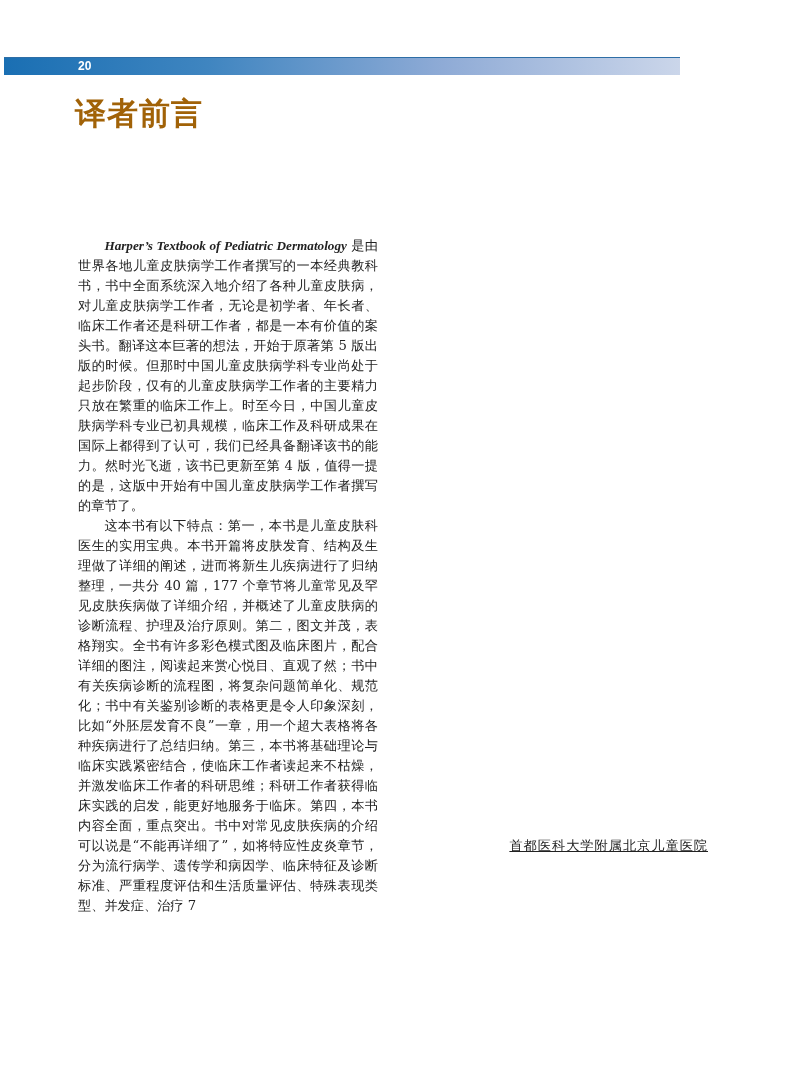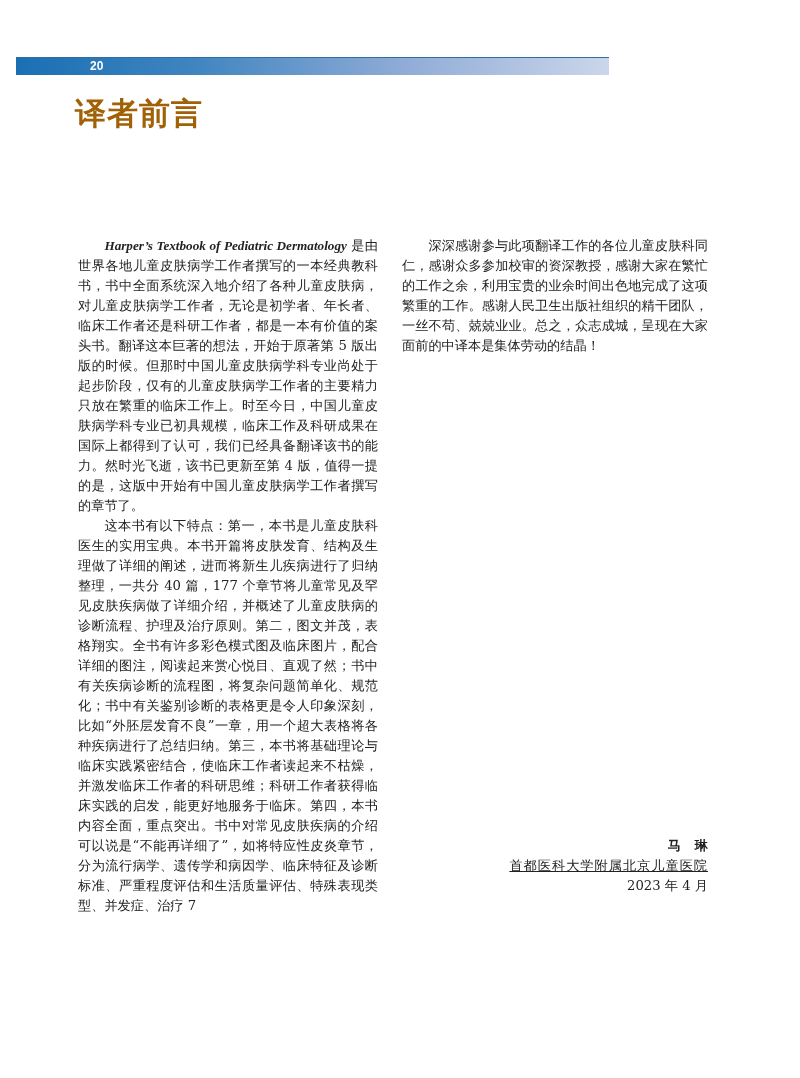--- a/index.html
+++ b/index.html
@@ -1,21 +1,21 @@
 <!DOCTYPE html>
 <html><head>
   <meta charset="utf-8">
   <style>
     html, body { margin: 0; padding: 0; }
     body {
       width: 800px; height: 1078px; background: #ffffff; position: relative; overflow: hidden;
       font-family: "DejaVu Serif", "Liberation Serif", serif; color: #222;
     }
     .header-bar {
-      position: absolute; left: 16px; top: 57px; width: 593px; height: 17px;
+      position: absolute; left: 4px; top: 57px; width: 676px; height: 17px;
       background: linear-gradient(to right, #1a6fb3 0%, #3f85c0 30%, #8fabd6 65%, #cbd6ea 100%);
       border-top: 1px solid #2e6ea6;
     }
     .page-number {
       position: absolute; left: 74px; top: 0px; line-height: 17px;
       font-family: "Liberation Sans", sans-serif; font-weight: bold; font-size: 12px; color: #ffffff;
     }
     .title {
       position: absolute; left: 75px; top: 93px; margin: 0;
       font-family: "DejaVu Sans", sans-serif; font-weight: bold; font-size: 31px; color: #a16207;
@@ -43,20 +43,17 @@
 </div>
 
 <h1 class="title">译者前言</h1>
 
 <div class="col left">
   <p><span class="book-title">Harper’s Textbook of Pediatric Dermatology</span><span> 是由世界各地儿童皮肤病学工作者撰写的一本经典教科书，书中全面系统深入地介绍了各种儿童皮肤病，对儿童皮肤病学工作者，无论是初学者、年长者、临床工作者还是科研工作者，都是一本有价值的案头书。翻译这本巨著的想法，开始于原著第 5 版出版的时候。但那时中国儿童皮肤病学科专业尚处于起步阶段，仅有的儿童皮肤病学工作者的主要精力只放在繁重的临床工作上。时至今日，中国儿童皮肤病学科专业已初具规模，临床工作及科研成果在国际上都得到了认可，我们已经具备翻译该书的能力。然时光飞逝，该书已更新至第 4 版，值得一提的是，这版中开始有中国儿童皮肤病学工作者撰写的章节了。</span></p>
   <p>这本书有以下特点：第一，本书是儿童皮肤科医生的实用宝典。本书开篇将皮肤发育、结构及生理做了详细的阐述，进而将新生儿疾病进行了归纳整理，一共分 40 篇，177 个章节将儿童常见及罕见皮肤疾病做了详细介绍，并概述了儿童皮肤病的诊断流程、护理及治疗原则。第二，图文并茂，表格翔实。全书有许多彩色模式图及临床图片，配合详细的图注，阅读起来赏心悦目、直观了然；书中有关疾病诊断的流程图，将复杂问题简单化、规范化；书中有关鉴别诊断的表格更是令人印象深刻，比如“外胚层发育不良”一章，用一个超大表格将各种疾病进行了总结归纳。第三，本书将基础理论与临床实践紧密结合，使临床工作者读起来不枯燥，并激发临床工作者的科研思维；科研工作者获得临床实践的启发，能更好地服务于临床。第四，本书内容全面，重点突出。书中对常见皮肤疾病的介绍可以说是“不能再详细了”，如将特应性皮炎章节，分为流行病学、遗传学和病因学、临床特征及诊断标准、严重程度评估和生活质量评估、特殊表现类型、并发症、治疗 7</p>
 </div>
 
 <div class="col right">
-  <p>深深感谢参与此项翻译工作的各位儿童皮肤科同仁，感谢众多参加校审的资深教授，感谢大家在繁忙的工作之余，利用宝贵的业余时间出色地完成了这项繁重的工作。感谢人民卫生出版社组织的精干团队，一丝不苟、兢兢业业。总之，众志成城，呈现在大家面前的中译本是集体劳动的结晶！</p>
 </div>
 
 <div class="signature">
-  <div><span class="sig-name">马琳</span></div>
   <div class="sig-org">首都医科大学附属北京儿童医院</div>
-  <div>2023 年 4 月</div>
 </div>
 
 </body></html>

